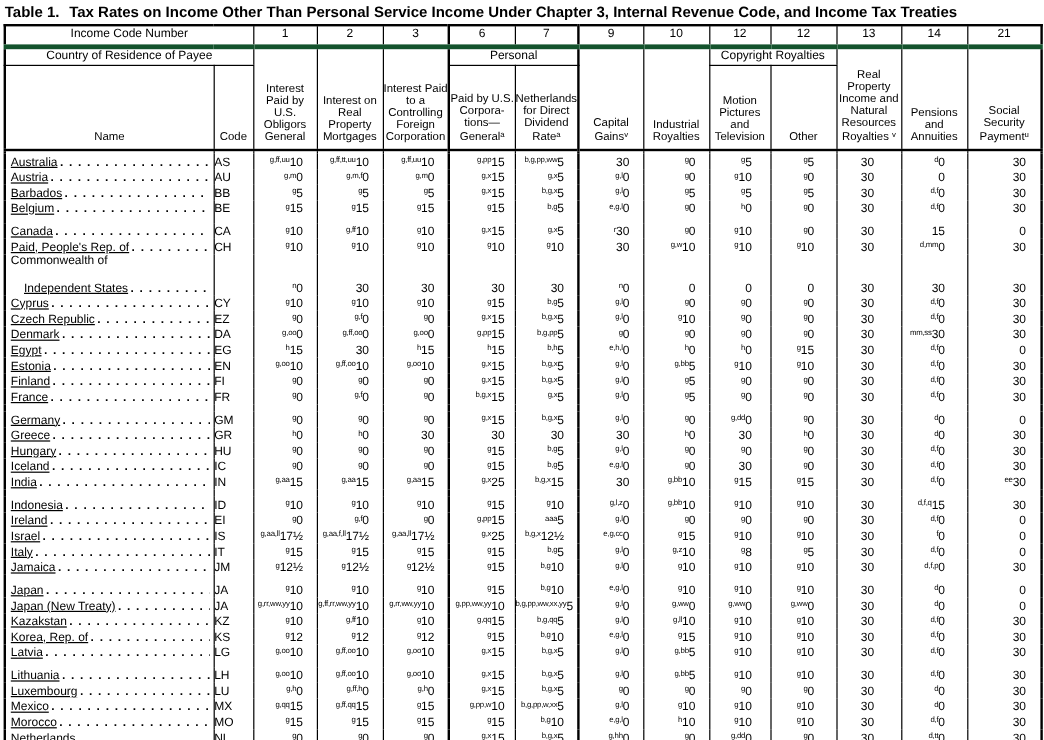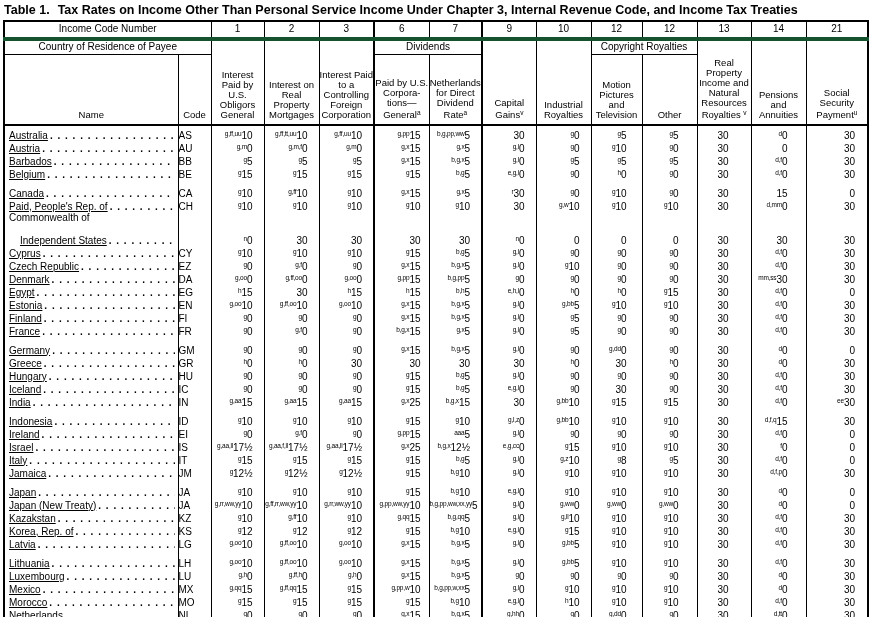--- a/index.html
+++ b/index.html
@@ -76,21 +76,21 @@
       <th>12</th>
       <th>13</th>
       <th>14</th>
       <th>21</th>
     </tr>
     <tr class="r2">
       <th colspan="2" class="country">Country of Residence of Payee</th>
       <th rowspan="2" class="tall">Interest Paid by U.S. Obligors General</th>
       <th rowspan="2" class="tall">Interest on Real Property Mortgages</th>
       <th rowspan="2" class="tall">Interest Paid to a Controlling Foreign Corpora­tion</th>
-      <th colspan="2" class="band hl">Dividends</th>
+      <th colspan="2" class="band hl">Personal</th>
       <th rowspan="2" class="tall hl"><span>Capital Gains</span><sup class="hs">v</sup></th>
       <th rowspan="2" class="tall">Industrial Royalties</th>
       <th colspan="2" class="band">Copyright Royalties</th>
       <th rowspan="2" class="tall"><span>Real Property Income and Natural Resources Royalties</span> <sup class="hs">v</sup></th>
       <th rowspan="2" class="tall">Pensions and Annuities</th>
       <th rowspan="2" class="tall"><span>Social Security Payment</span><sup class="hs">u</sup></th>
     </tr>
     <tr class="r3">
       <th>Name</th>
       <th>Code</th>

